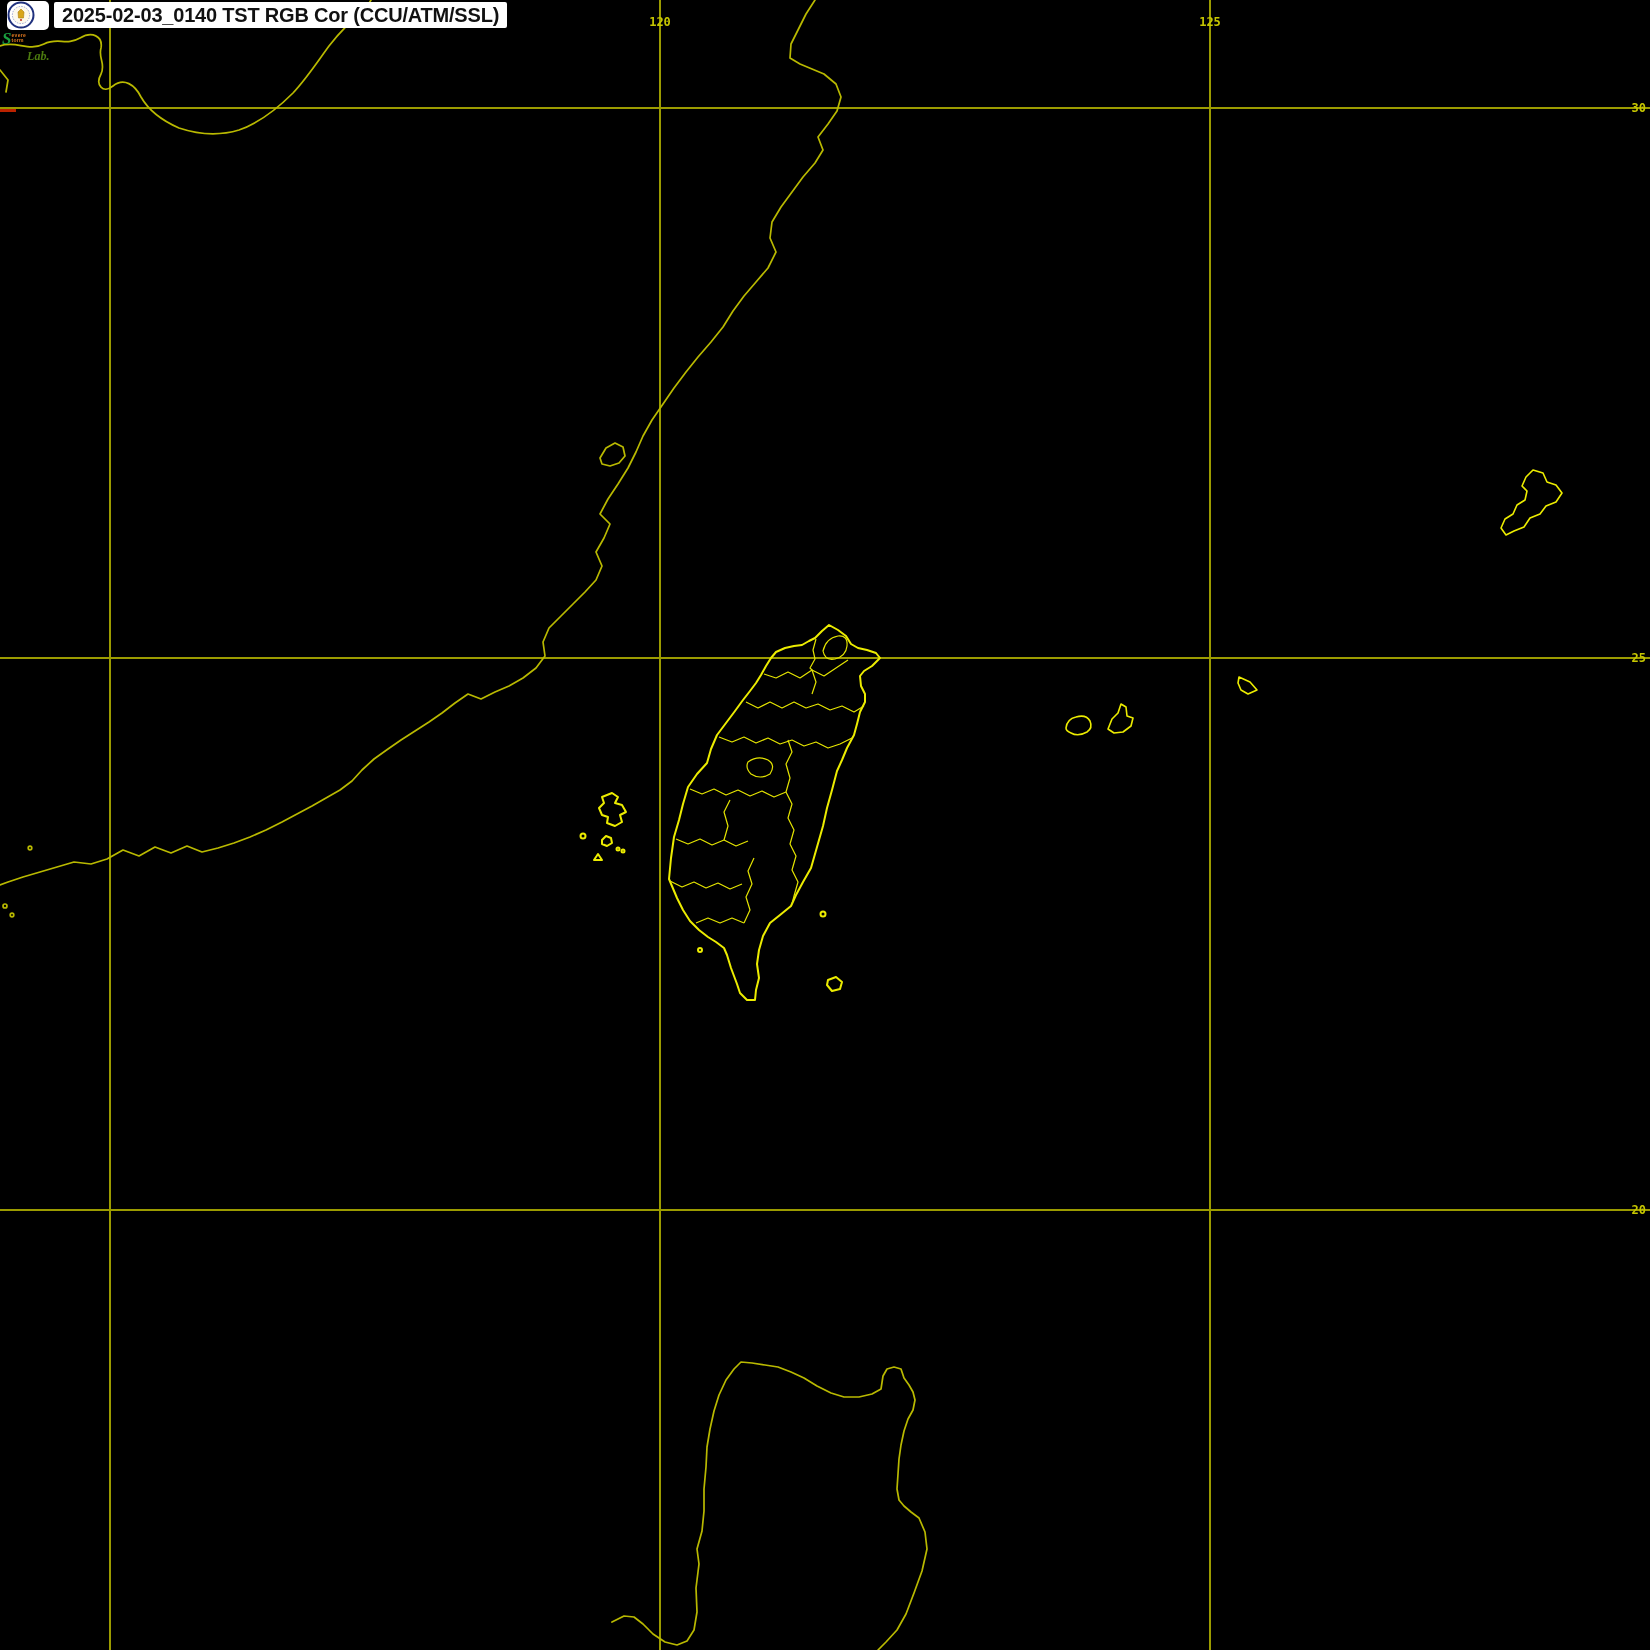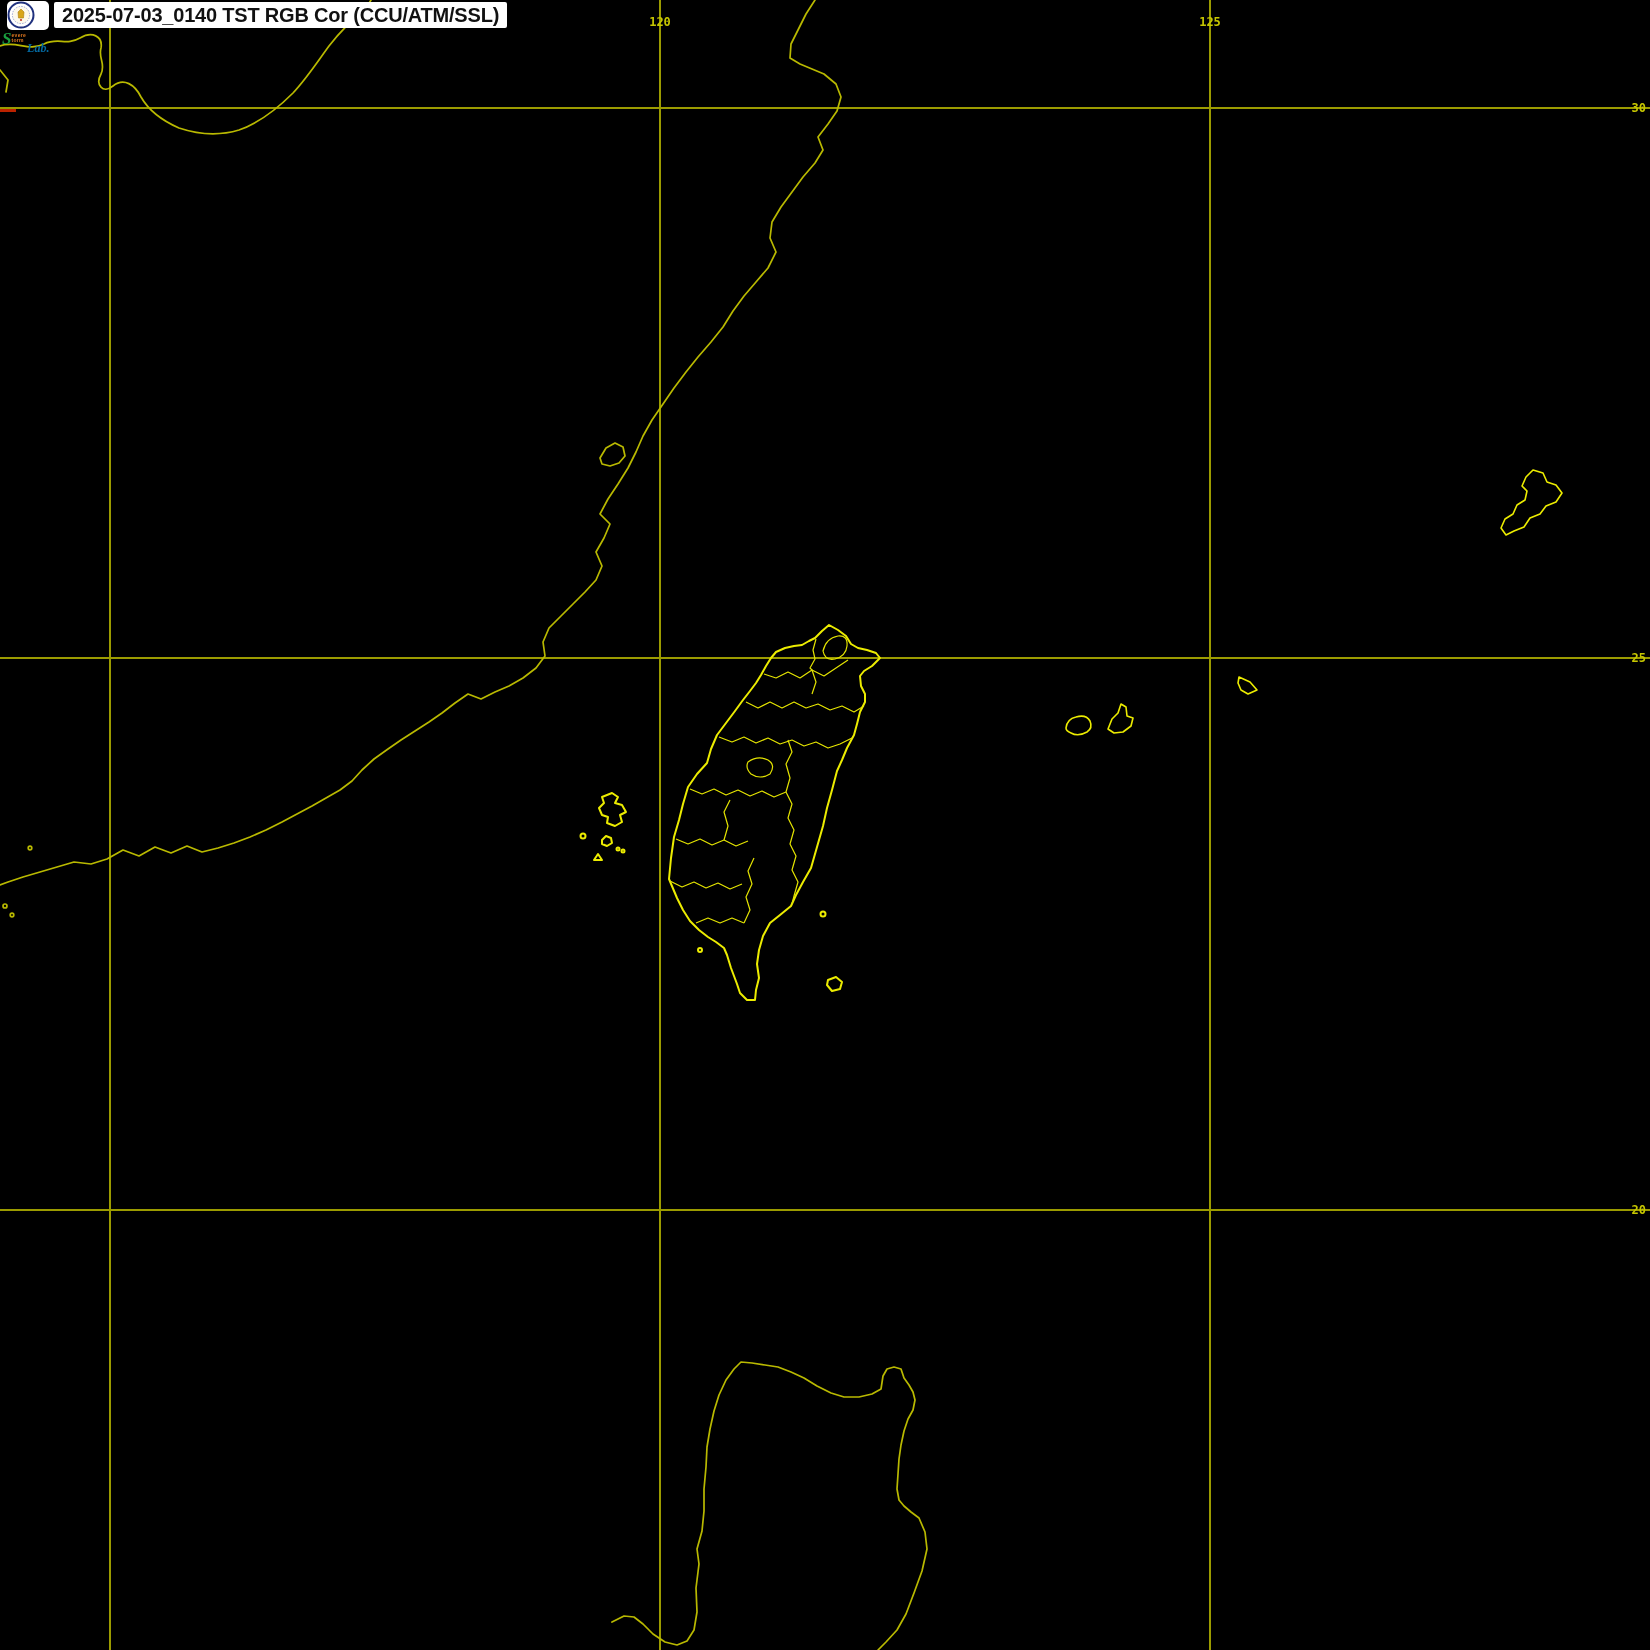--- a/index.html
+++ b/index.html
@@ -8,21 +8,21 @@
   svg{position:absolute;left:0;top:0;}
   .hdr{position:absolute;left:54px;top:2px;height:26px;background:#fff;
        display:flex;align-items:center;padding:0 8px;border-radius:2px;}
   .hdr span{font-size:20px;font-weight:600;color:#111;letter-spacing:-0.2px;white-space:nowrap;}
   .logo-box{position:absolute;left:7px;top:1px;width:42px;height:29px;background:#fff;
             border-radius:5px;display:flex;align-items:center;justify-content:center;}
   .lab-logo{position:absolute;left:2px;top:30px;display:flex;align-items:flex-start;line-height:1;}
   .lab-s{color:#1a9e3f;font-size:17px;font-weight:700;font-style:italic;font-family:"Liberation Serif",serif;}
   .lab-words{display:flex;flex-direction:column;margin:3px 1px 0 0;}
   .lab-words b{color:#e07820;font-size:5px;font-weight:700;letter-spacing:.3px;}
-  .lab-suffix{color:#0369a1;font-size:12px;font-style:italic;font-weight:700;margin-top:12px;
+  .lab-suffix{color:#4d7c0f;font-size:12px;font-style:italic;font-weight:700;margin-top:20px;
               font-family:"Liberation Serif",serif;}
   text{font-family:"DejaVu Sans Mono",monospace;font-size:12px;font-weight:700;}
 </style>
 </head>
 <body>
 
 <div class="stage">
 
 <svg width="1650" height="1650" viewBox="0 0 1650 1650">
 
@@ -106,16 +106,16 @@
   <div class="lab-logo">
     <span class="lab-s">S</span>
     <span class="lab-words">
       <b>evere</b>
       <b>torm</b>
     </span>
     <span class="lab-suffix">Lab.</span>
   </div>
 
   <div class="hdr">
-    <span>2025-07-03_0140 TST RGB Cor (CCU/ATM/SSL)</span>
+    <span>2025-02-03_0140 TST RGB Cor (CCU/ATM/SSL)</span>
   </div>
 
 </div>
 
 </body></html>

